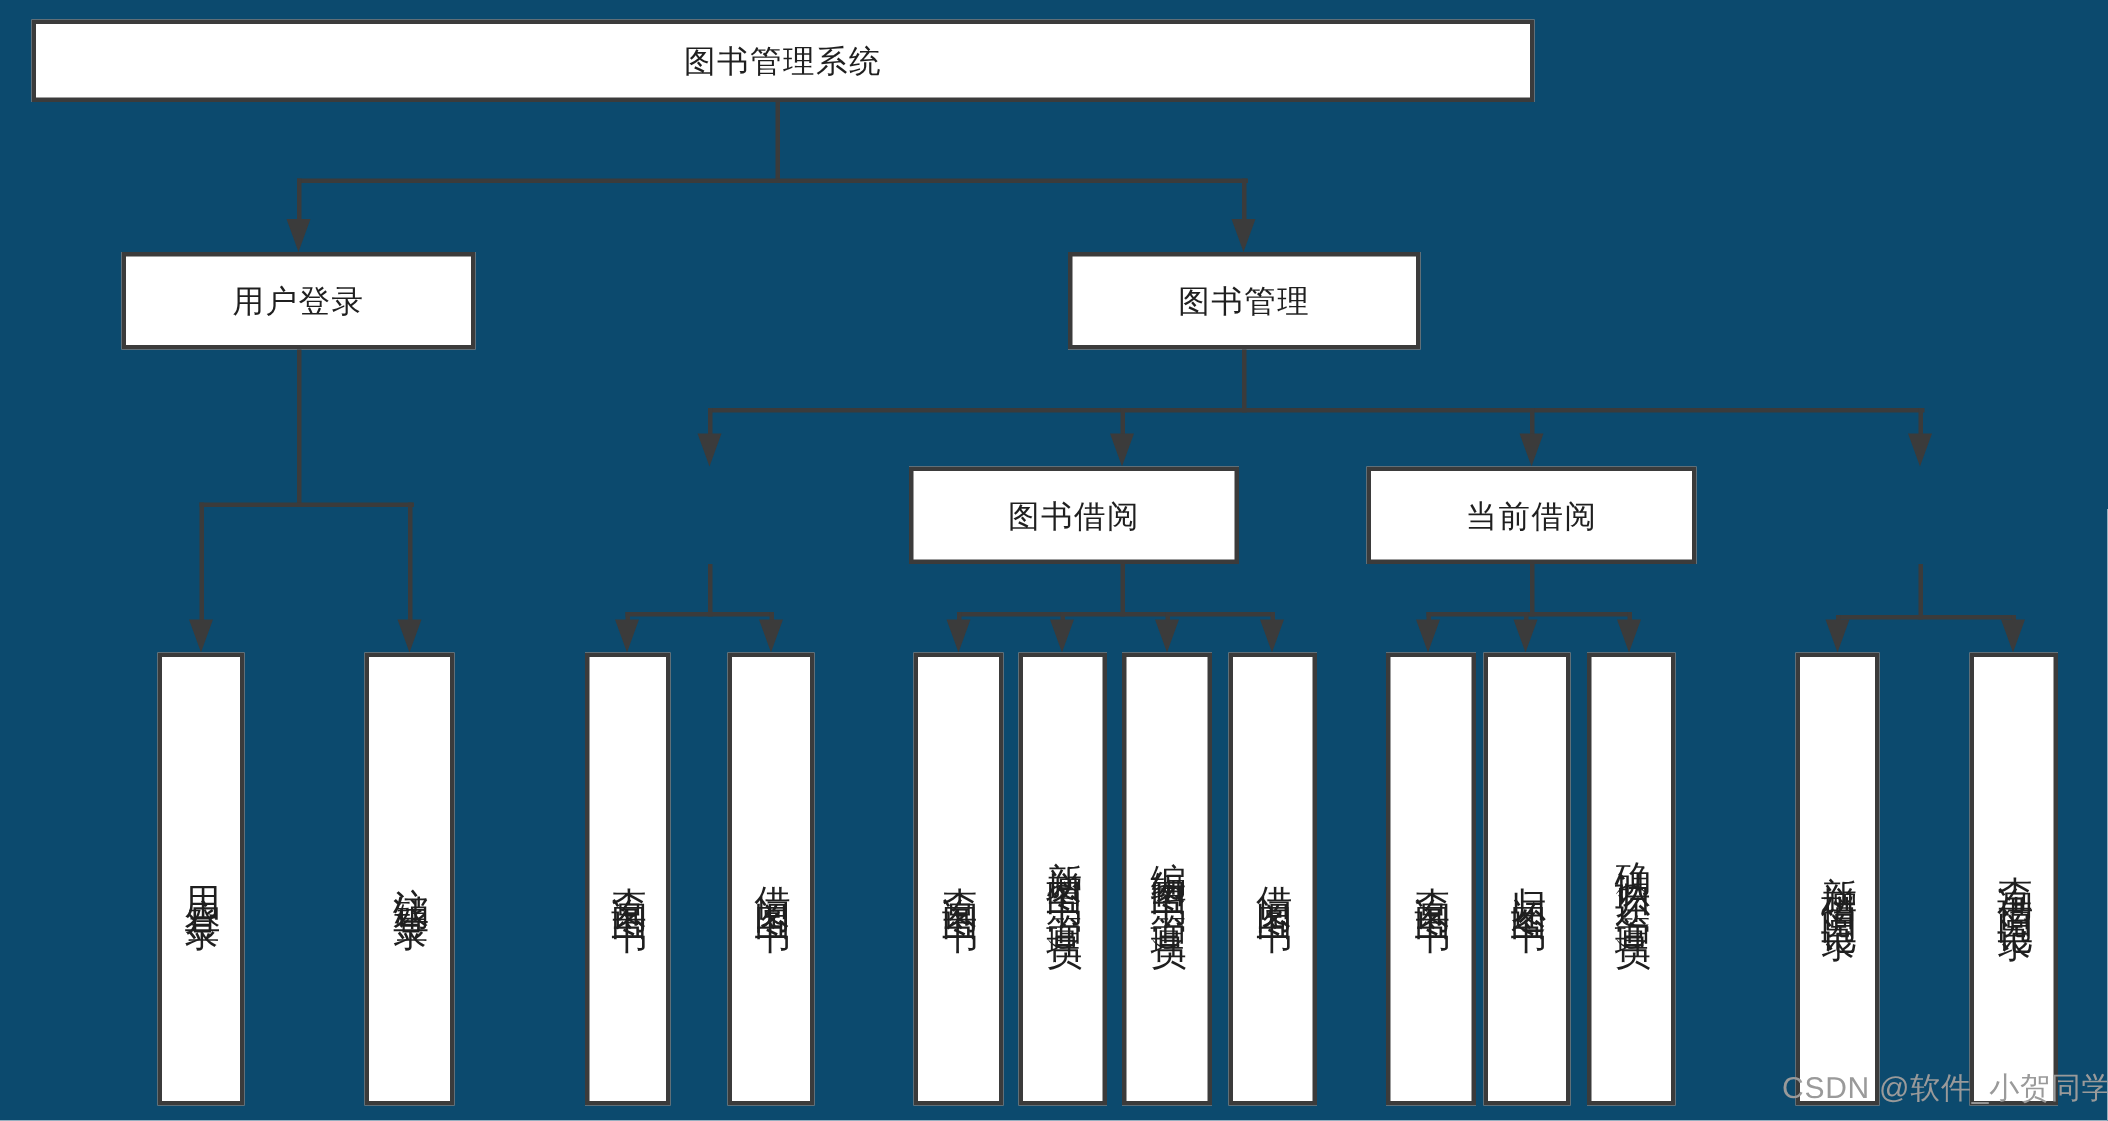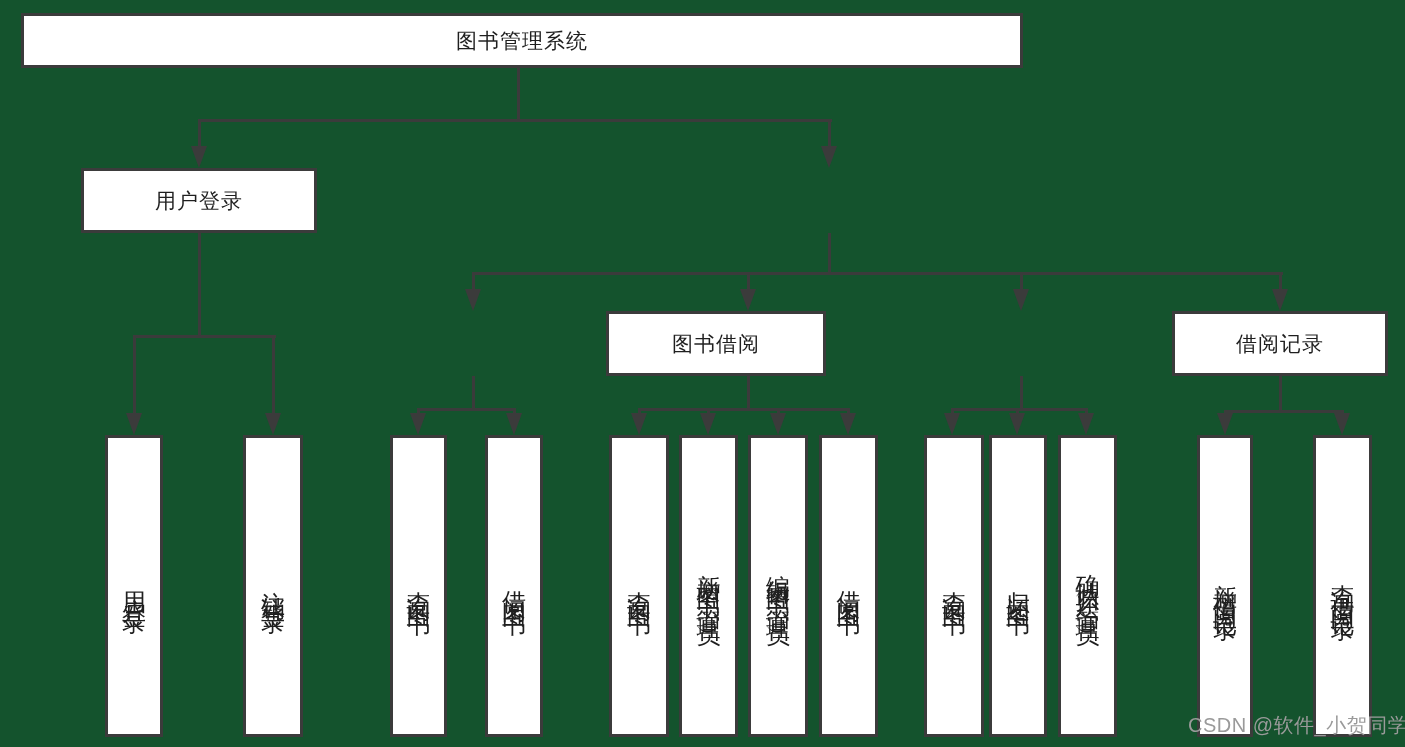--- a/index.html
+++ b/index.html
@@ -1,19 +1,19 @@
 <!DOCTYPE html>
 <html><head>
 <meta charset="utf-8">
 <style>
   html,body{margin:0;padding:0;background:#ffffff;}
   .canvas{
     position:relative;
     width:1405px;height:747px;
-    background:#14532d;
+    background:#0c4a6e;
     font-family:"Liberation Sans","DejaVu Sans",sans-serif;
     color:#1f1f1f;
     overflow:hidden;
   }
   .box{
     position:absolute;
     box-sizing:border-box;
     border:3px solid #3b3b3b;
     background:#ffffff;
     display:flex;
@@ -59,20 +59,23 @@
   <div class="vline" style="left:517px;top:68px;height:54px;"></div>
   <div class="hline" style="left:198px;top:119px;width:634px;"></div>
   <div class="vline" style="left:198px;top:119px;height:30px;"></div>
   <div class="ahead" style="left:191px;top:146px;"></div>
   <div class="vline" style="left:828px;top:119px;height:30px;"></div>
   <div class="ahead" style="left:821px;top:146px;"></div>
 
   <div class="box hbox" style="left:81px;top:168px;width:236px;height:65px;">
     <span>用户登录</span>
   </div>
+  <div class="box hbox" style="left:712px;top:168px;width:235px;height:65px;">
+    <span>图书管理</span>
+  </div>
 
   <div class="vline" style="left:198px;top:233px;height:105px;"></div>
   <div class="hline" style="left:133px;top:335px;width:143px;"></div>
   <div class="vline" style="left:133px;top:335px;height:80px;"></div>
   <div class="ahead" style="left:126px;top:413px;"></div>
   <div class="vline" style="left:272px;top:335px;height:80px;"></div>
   <div class="ahead" style="left:265px;top:413px;"></div>
 
   <div class="vline" style="left:828px;top:233px;height:42px;"></div>
   <div class="hline" style="left:472px;top:272px;width:811px;"></div>
@@ -81,22 +84,22 @@
   <div class="vline" style="left:747px;top:272px;height:20px;"></div>
   <div class="ahead" style="left:740px;top:289px;"></div>
   <div class="vline" style="left:1020px;top:272px;height:20px;"></div>
   <div class="ahead" style="left:1013px;top:289px;"></div>
   <div class="vline" style="left:1279px;top:272px;height:20px;"></div>
   <div class="ahead" style="left:1272px;top:289px;"></div>
 
   <div class="box hbox" style="left:606px;top:311px;width:220px;height:65px;">
     <span>图书借阅</span>
   </div>
-  <div class="box hbox" style="left:1172px;top:311px;width:216px;height:65px;">
-    <span>借阅记录</span>
+  <div class="box hbox" style="left:911px;top:311px;width:220px;height:65px;">
+    <span>当前借阅</span>
   </div>
 
   <div class="vline" style="left:472px;top:376px;height:35px;"></div>
   <div class="hline" style="left:417px;top:408px;width:99px;"></div>
   <div class="vline" style="left:417px;top:408px;height:10px;"></div>
   <div class="ahead" style="left:410px;top:413px;"></div>
   <div class="vline" style="left:513px;top:408px;height:10px;"></div>
   <div class="ahead" style="left:506px;top:413px;"></div>
 
   <div class="vline" style="left:747px;top:376px;height:35px;"></div>

